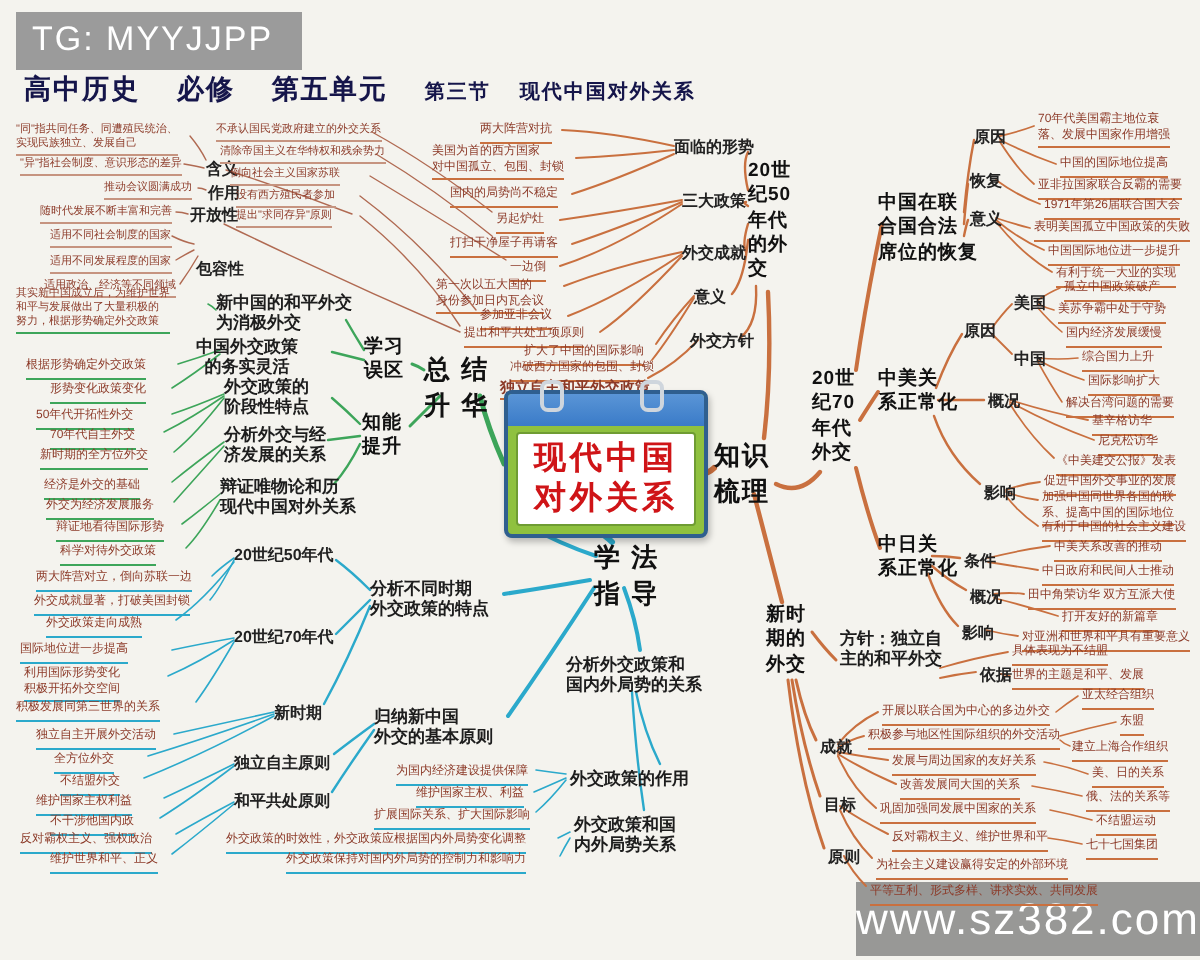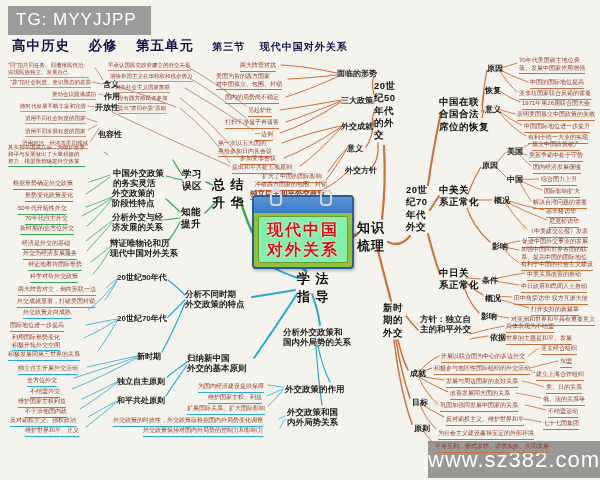--- a/index.html
+++ b/index.html
@@ -32,21 +32,21 @@
   
   .calendar{position:absolute;left:252px;top:195px;width:98px;height:70px;z-index:3;
             border:2px solid #2f5f8f;border-radius:4px;background:#8fc13f;
             box-shadow:1px 2px 3px rgba(0,0,0,.25);}
   .cal-top{position:absolute;left:0;top:0;width:100%;height:16px;
            background:linear-gradient(#5a95d6,#3a7bc8);border-radius:2px 2px 0 0;}
   .ring{position:absolute;top:-7px;width:8px;height:12px;border:2px solid #cfd6dd;
         border-radius:4px;background:transparent;}
   .r1{left:16px;} .r2{left:66px;}
   .cal-body{position:absolute;left:4px;top:19px;right:4px;bottom:4px;
-            background:#86efac;border:1px solid #6f9c33;border-radius:2px;
+            background:#ffffff;border:1px solid #6f9c33;border-radius:2px;
             display:flex;flex-direction:column;align-items:center;justify-content:center;}
   .cal-line{font-size:16px;font-weight:bold;color:#cf1417;letter-spacing:2px;
             text-shadow:0 0 2px #fff,0 0 1px #fff;line-height:1.25;}
   
   .sitebox{position:absolute;left:428px;top:441px;width:172px;height:37px;
            background:rgba(125,125,125,.78);color:#fff;display:flex;
            align-items:center;justify-content:center;font-size:22px;letter-spacing:1px;}
 </style>
 </head>
 <body>
@@ -361,24 +361,26 @@
       <div class="nd mid" style="left: 287px; top: 407px;">外交政策和国
 内外局势关系</div>
       <div class="nd lf u-b" style="left: 113px; top: 417px;">外交政策的时效性，外交政策应根据国内外局势变化调整</div>
       <div class="nd lf u-b" style="left: 143px; top: 427px;">外交政策保持对国内外局势的控制力和影响力</div>
       <div class="nd huge" style="left: 212px; top: 176px;">总 结
 升 华</div>
       <div class="nd big" style="left: 182px; top: 168px;">学习
 误区</div>
       <div class="nd big" style="left: 181px; top: 206px;">知能
 提升</div>
+      <div class="nd mid" style="left: 108px; top: 146px;">新中国的和平外交
+为消极外交</div>
       <div class="nd lf2 u-g" style="left: 8px; top: 144px;">其实新中国成立后，为维护世界
 和平与发展做出了大量积极的
 努力，根据形势确定外交政策</div>
-      <div class="nd mid" style="left: 113px; top: 168px;">中国外交政策
+      <div class="nd mid" style="left: 98px; top: 168px; text-align: center;">中国外交政策
 的务实灵活</div>
       <div class="nd lf u-g" style="left: 13px; top: 180px;">根据形势确定外交政策</div>
       <div class="nd lf u-g" style="left: 25px; top: 192px;">形势变化政策变化</div>
       <div class="nd mid" style="left: 112px; top: 188px;">外交政策的
 阶段性特点</div>
       <div class="nd lf u-g" style="left: 18px; top: 205px;">50年代开拓性外交</div>
       <div class="nd lf u-g" style="left: 25px; top: 215px;">70年代自主外交</div>
       <div class="nd lf u-g" style="left: 20px; top: 225px;">新时期的全方位外交</div>
       <div class="nd mid" style="left: 112px; top: 212px;">分析外交与经
 济发展的关系</div>

